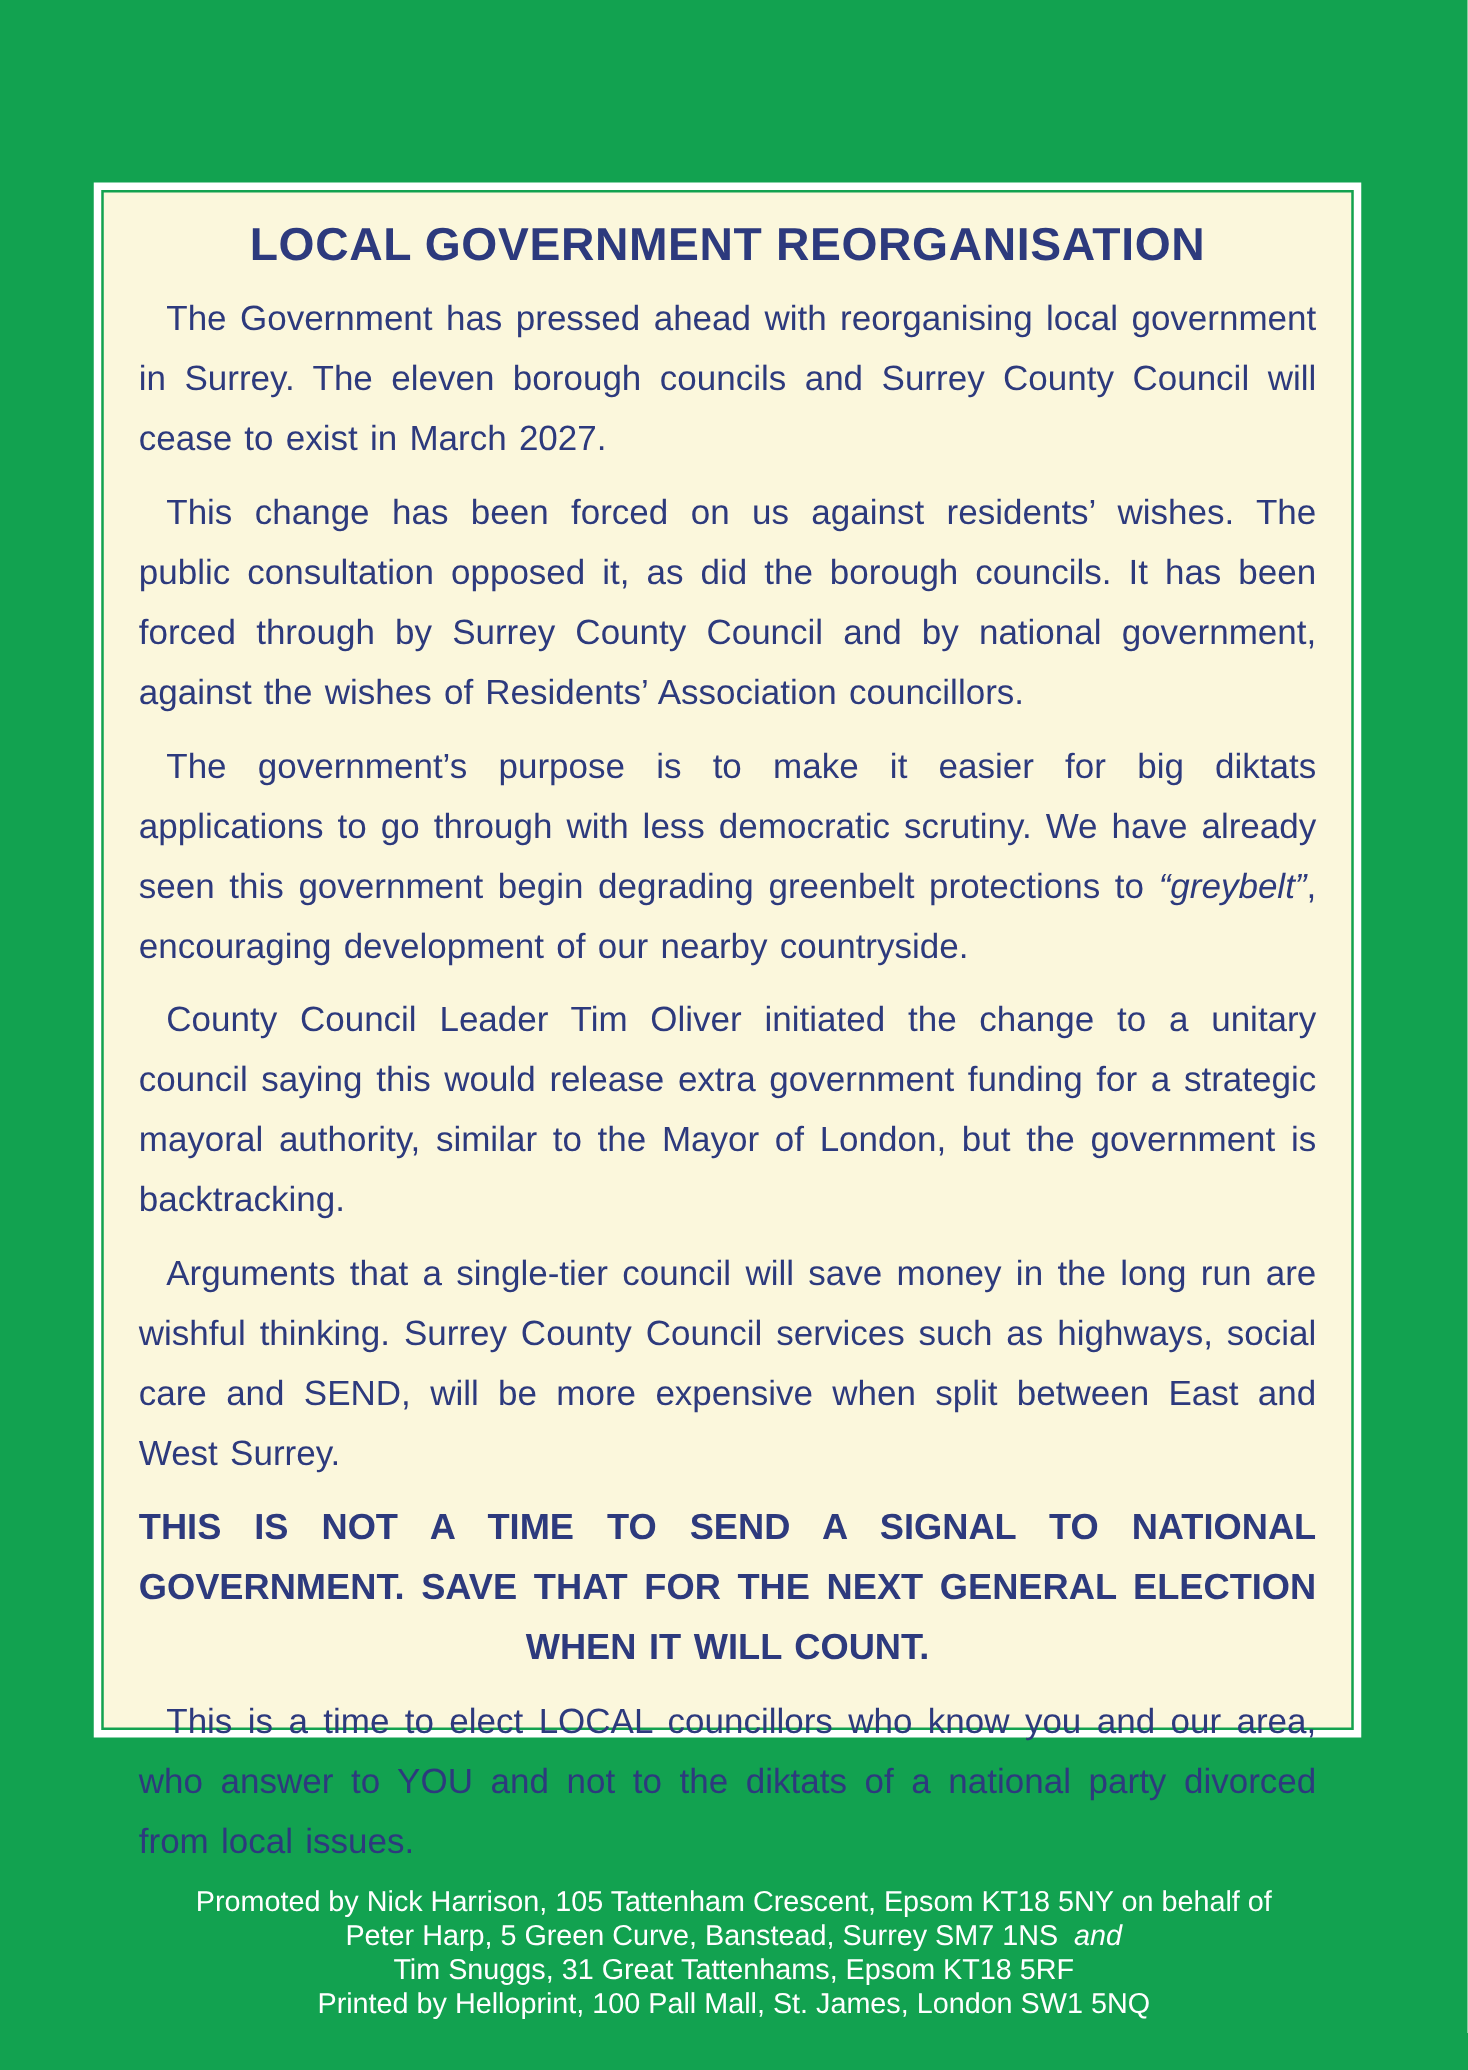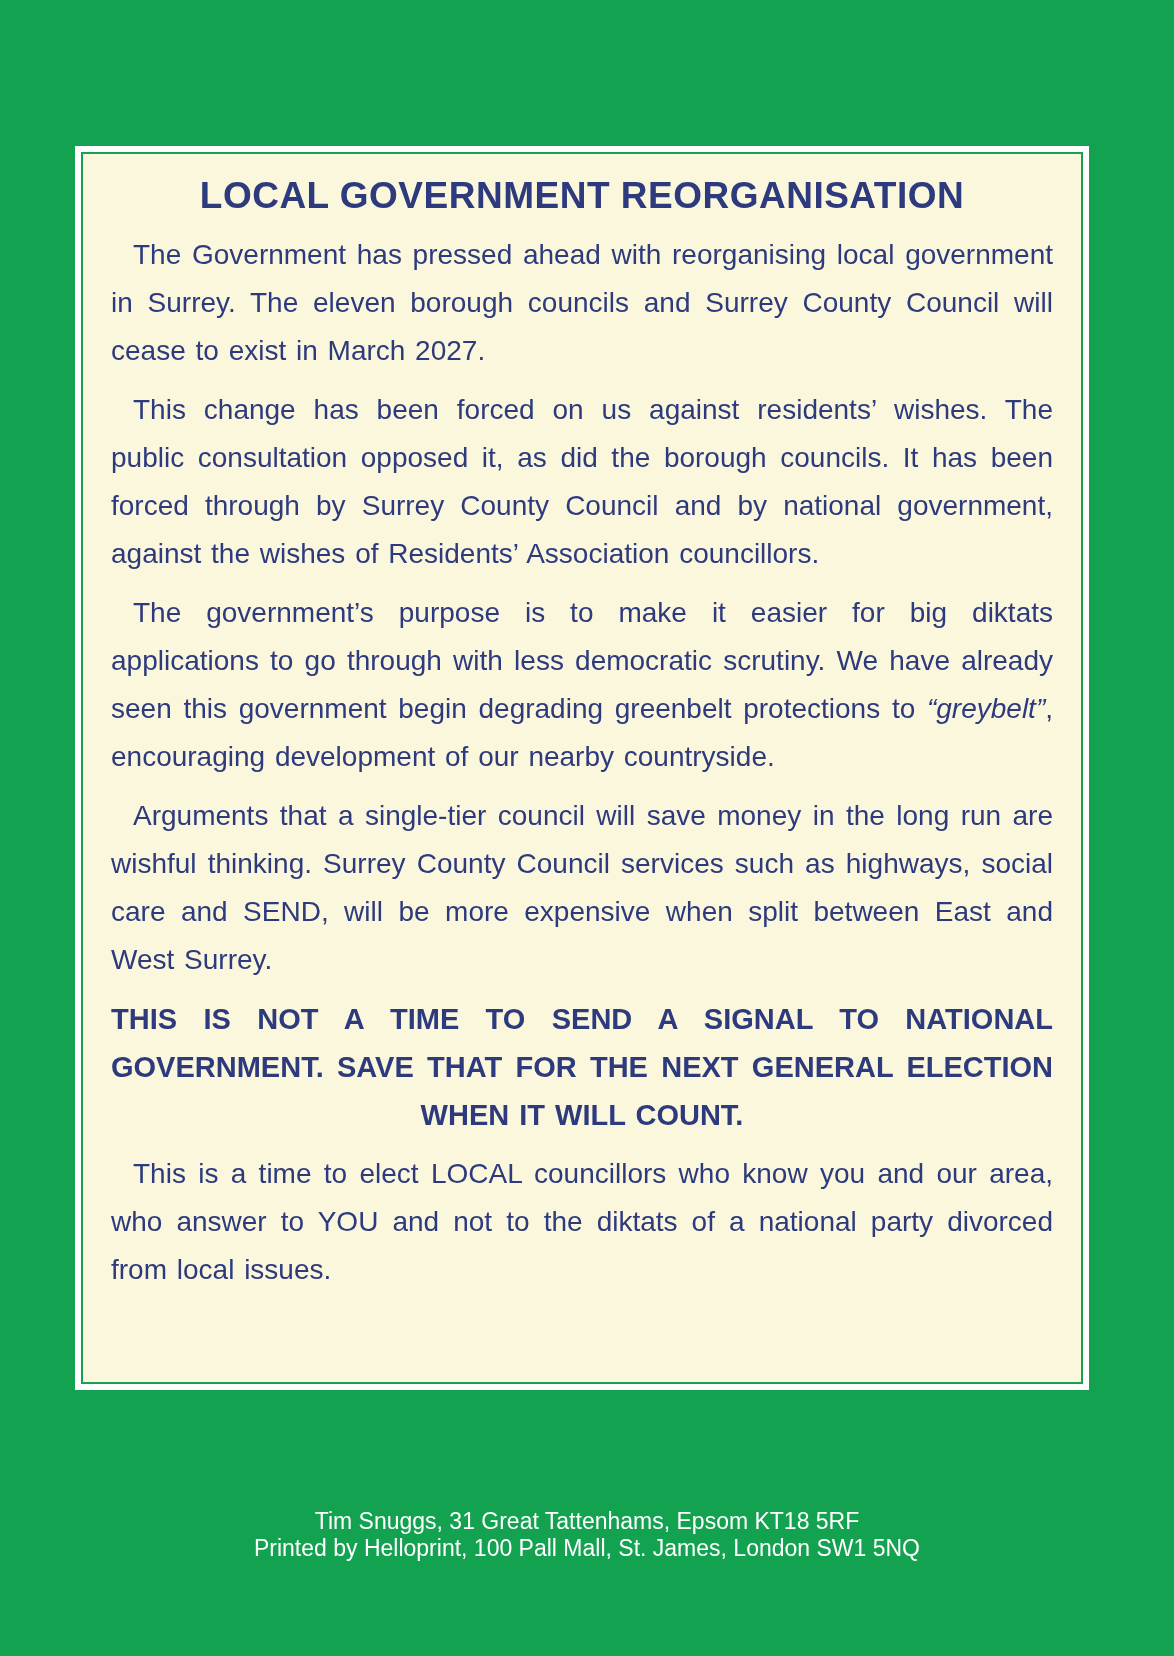--- a/index.html
+++ b/index.html
@@ -67,22 +67,25 @@
 </head>
 <body>
 
 <div class="page">
   <div class="panel">
     <h1 class="title">LOCAL GOVERNMENT REORGANISATION</h1>
     <div id="paragraphs">
         <p class="para"><span class="run">The Government has pressed ahead with reorganising local government in Surrey. The eleven borough councils and Surrey County Council will cease to exist in March 2027.</span></p>
         <p class="para"><span class="run">This change has been forced on us against residents’ wishes. The public consultation opposed it, as did the borough councils. It has been forced through by Surrey County Council and by national government, against the wishes of Residents’ Association councillors.</span></p>
         <p class="para"><span class="run">The government’s purpose is to make it easier for big diktats applications to go through with less democratic scrutiny. We have already seen this government begin degrading greenbelt protections to </span><span class="run-italic">“greybelt”</span><span class="run">, encouraging development of our nearby countryside.</span></p>
+        <p class="para"><span class="run">County Council Leader Tim Oliver initiated the change to a unitary council saying this would release extra government funding for a strategic mayoral authority, similar to the Mayor of London, but the government is backtracking.</span></p>
         <p class="para"><span class="run">Arguments that a single-tier council will save money in the long run are wishful thinking. Surrey County Council services such as highways, social care and SEND, will be more expensive when split between East and West Surrey.</span></p>
         <p class="para para-center-bold"><span class="run-bold">THIS IS NOT A TIME TO SEND A SIGNAL TO NATIONAL GOVERNMENT. SAVE THAT FOR THE NEXT GENERAL ELECTION WHEN IT WILL COUNT</span><span class="run">.</span></p>
         <p class="para"><span class="run">This is a time to elect LOCAL councillors who know you and our area, who answer to YOU and not to the diktats of a national party divorced from local issues.</span></p>
       </div>
   </div>
   <div class="footer" id="footer">
+      <div class="footer-line"><span class="run">Promoted by Nick Harrison, 105 Tattenham Crescent, Epsom KT18 5NY on behalf of</span></div>
+      <div class="footer-line"><span class="run">Peter Harp, 5 Green Curve, Banstead, Surrey SM7 1NS&nbsp; </span><span class="run-italic">and</span></div>
       <div class="footer-line"><span class="run">Tim Snuggs, 31 Great Tattenhams, Epsom KT18 5RF</span></div>
       <div class="footer-line"><span class="run">Printed by Helloprint, 100 Pall Mall, St. James, London SW1 5NQ</span></div>
     </div>
 </div>
 
 </body></html>

